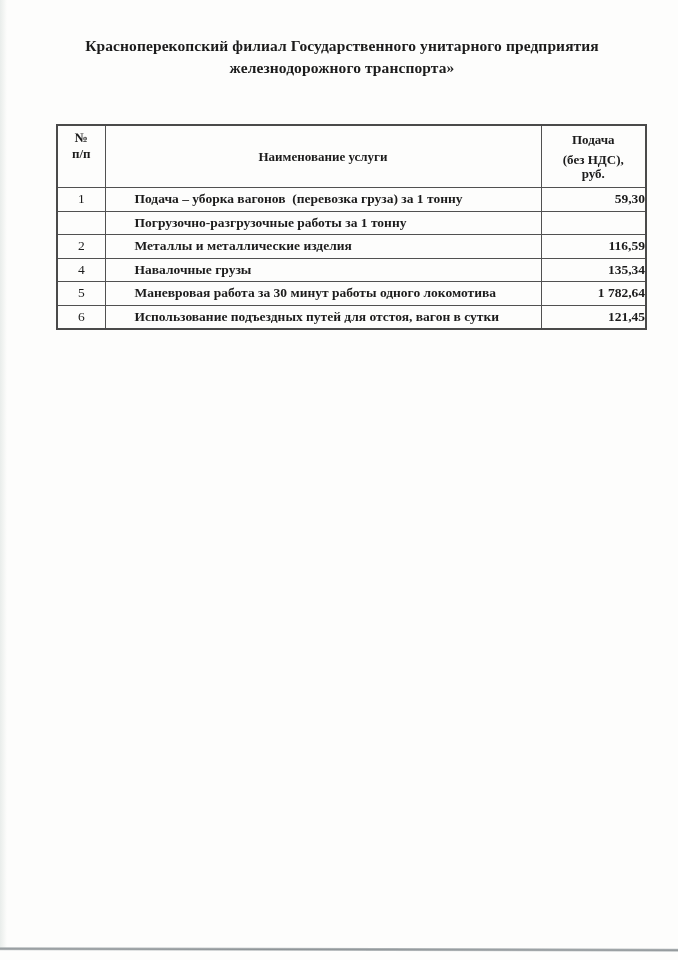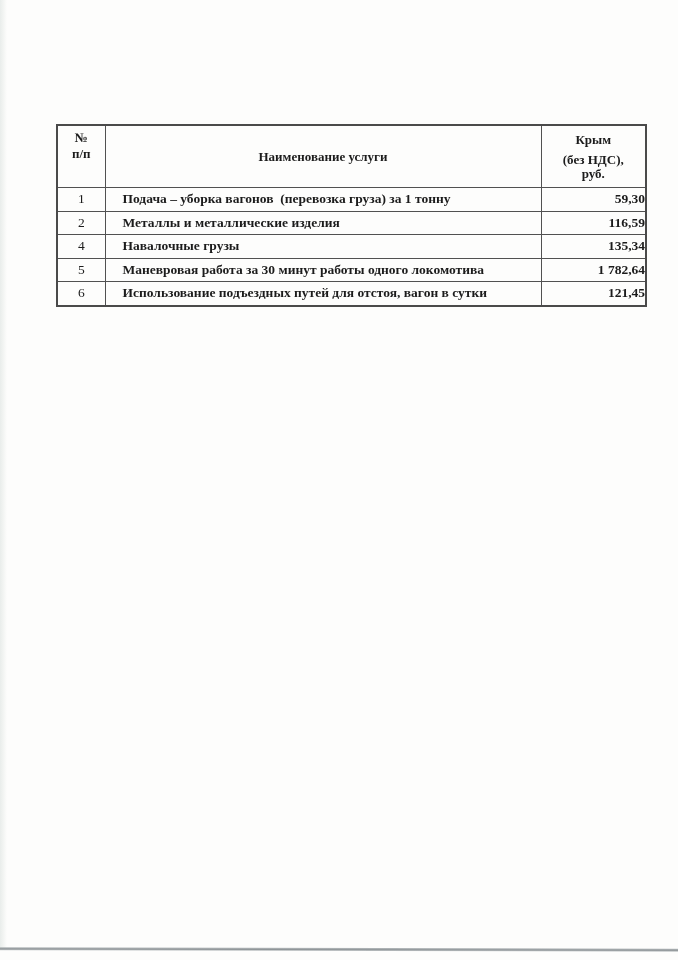--- a/index.html
+++ b/index.html
@@ -60,61 +60,68 @@
   th.h-num { vertical-align: top; padding-top: 4px; line-height: 16px; }
   th.h-service { vertical-align: middle; font-size: 13.5px; }
   th.h-tariff { vertical-align: middle; line-height: 14px; }
   .h-tariff .t1 { margin-bottom: 6px; }
   .doc-table tbody td {
     height: 22.5px;
     font-size: 13.5px;
     vertical-align: middle;
   }
   td.num { text-align: center; font-size: 13px; font-weight: normal; }
-  td.svc { padding-left: 17px; white-space: pre; }
+  td.svc { padding-left: 29px; white-space: pre; }
   td.val { text-align: right; font-weight: bold; }
   tr.row-bold td.svc { font-weight: bold; }
   tr.row-regular td.svc { font-weight: bold; }
 </style>
 </head>
 <body>
 
 <div class="page">
 
   <div class="scan-edge-left"></div>
   <div class="scan-line-bottom"></div>
 
   <div class="title">
+    <div>Красноперекопский филиал Государственного унитарного предприятия</div>
+    <div>железнодорожного транспорта»</div>
   </div>
 
   <table class="doc-table">
     <colgroup>
       <col style="width:48px">
       <col style="width:436px">
       <col style="width:105px">
     </colgroup>
     <thead>
       <tr>
         <th class="h-num">
           <div>№</div>
           <div>п/п</div>
         </th>
         <th class="h-service">Наименование услуги</th>
         <th class="h-tariff">
-          <div class="t1">Крым</div>
+          <div class="t1">Подача</div>
           <div>(без НДС),</div>
           <div>руб.</div>
         </th>
       </tr>
     </thead>
     <tbody>
       <tr class="row-bold">
         <td class="num">1</td>
         <td class="svc">Подача – уборка вагонов  (перевозка груза) за 1 тонну</td>
         <td class="val">59,30</td>
+      </tr>
+      <tr class="row-bold">
+        <td class="num"></td>
+        <td class="svc">Погрузочно-разгрузочные работы за 1 тонну</td>
+        <td class="val"></td>
       </tr>
       <tr class="row-regular">
         <td class="num">2</td>
         <td class="svc">Металлы и металлические изделия</td>
         <td class="val">116,59</td>
       </tr>
       <tr class="row-regular">
         <td class="num">4</td>
         <td class="svc">Навалочные грузы</td>
         <td class="val">135,34</td>

